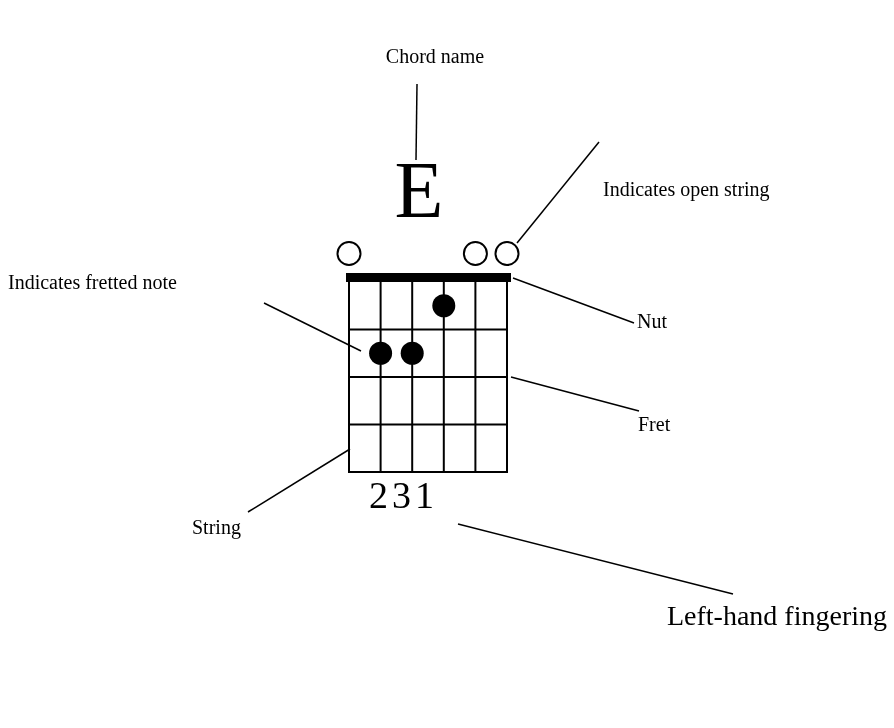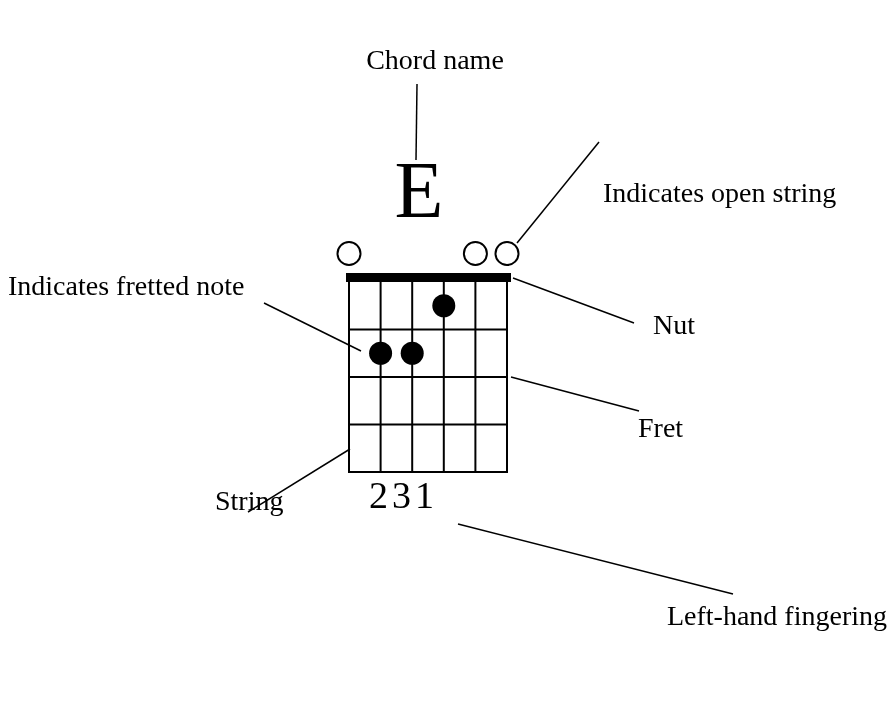--- a/index.html
+++ b/index.html
@@ -5,21 +5,21 @@
   html, body { margin: 0; padding: 0; }
   body {
     width: 894px; height: 728px;
     background: #ffffff; color: #000000;
     position: relative; overflow: hidden;
     font-family: "Liberation Serif", "DejaVu Serif", serif;
   }
   #diagram-svg { position: absolute; left: 0; top: 0; }
   .label {
     position: absolute;
-    font-size: 28px; line-height: 1;
+    font-size: 20px; line-height: 1;
     white-space: nowrap;
   }
   #chord-letter {
     position: absolute; left: 369px; top: 150px; width: 100px;
     text-align: center; font-size: 80px; line-height: 1;
   }
   #fingering-numbers {
     position: absolute; left: 369px; top: 476px;
     font-size: 38px; line-height: 1; letter-spacing: 4px;
   }
@@ -70,25 +70,25 @@
   </svg>
 
   <div class="label" style="left:330px; top:46px; width:210px; text-align:center;">Chord name</div>
 
   <div id="chord-letter">E</div>
 
   <div class="label" style="left:603px; top:134px;margin-top:45px;">Indicates open string</div>
 
   <div class="label" style="left:8px; top:272px;">Indicates fretted note</div>
 
-  <div class="label" style="left:637px; top:311px;margin-left:16px;">Nut</div>
+  <div class="label" style="left:637px; top:311px;">Nut</div>
 
   <div class="label" style="left:638px; top:414px;">Fret</div>
 
-  <div class="label" style="left:192px; top:487px;margin-left:23px;">String</div>
+  <div class="label" style="left:192px; top:517px;">String</div>
 
   <div id="fingering-numbers">231</div>
 
   <div id="fingering-legend">
     <div class="legend-line">Left-hand fingering</div>
   </div>
 
 </div>
 
 </body></html>

